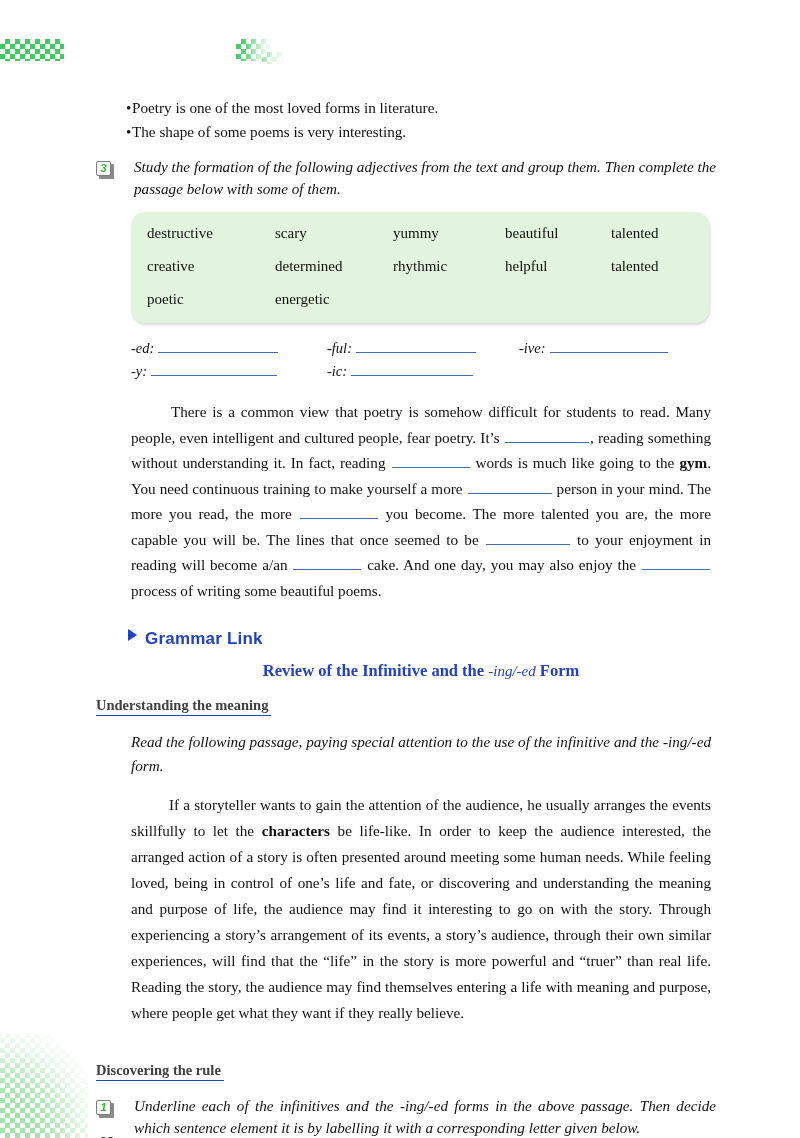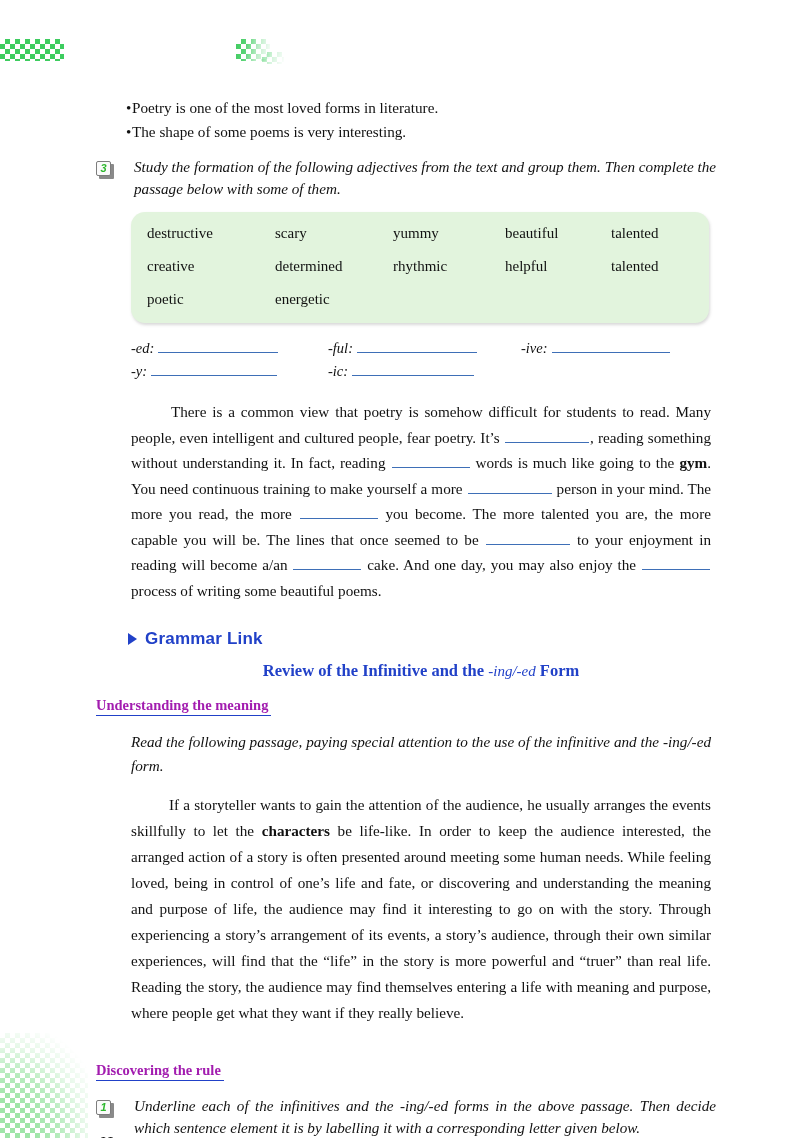--- a/index.html
+++ b/index.html
@@ -221,21 +221,20 @@
 
   
   .suffix-grid {
     margin-top: 14px;
     margin-left: 35px;
     width: 580px;
   }
   .suffix-row {
     display: flex;
     line-height: 23px;
-    justify-content: space-between;
   }
   .suffix-cell {
     display: flex;
     align-items: baseline;
     white-space: nowrap;
   }
   .suffix-cell.c1 { width: 196px; }
   .suffix-cell.c2 { width: 192px; }
   .suffix-cell.c3 { width: 190px; }
   .suffix-label {
@@ -275,21 +274,20 @@
   .blank.sm { width: 68px; }
   .blank.md { width: 78px; }
   .blank.lg { width: 84px; }
   b { font-weight: bold; }
 
   
   .grammar-link {
     margin-top: 26px;
     margin-left: 0px;
     display: flex;
-    align-items: center;
     color: #2141c8;
     padding-left: 32px;
   }
   .tri-icon {
     width: 0;
     height: 0;
     border-left: 9px solid #2141c8;
     border-top: 6px solid transparent;
     border-bottom: 6px solid transparent;
     margin-right: 8px;
@@ -310,21 +308,21 @@
     padding-left: 30px;
   }
   .review-title .suffix-italic {
     font-style: italic;
     font-weight: normal;
     font-size: 15px;
   }
   .section-head {
     margin-top: 16px;
     margin-left: 0px;
-    color: #a21caf;
+    color: #404040;
     font-weight: bold;
     font-size: 14.5px;
     display: inline-block;
     border-bottom: 1.3px solid #2141c8;
     padding-bottom: 1px;
     padding-right: 3px;
   }
   .section-head-wrap { display: block; }
 
   .prompt-italic {

